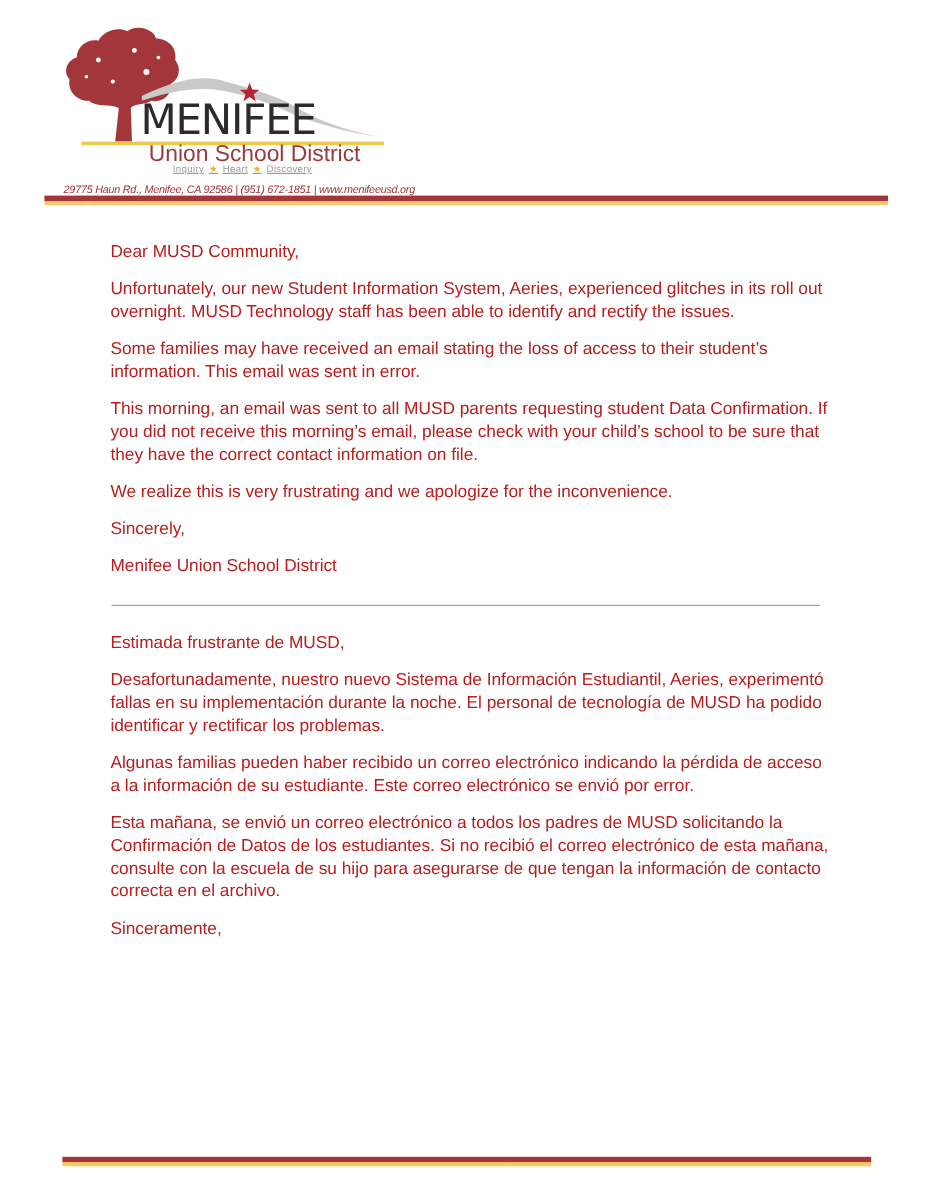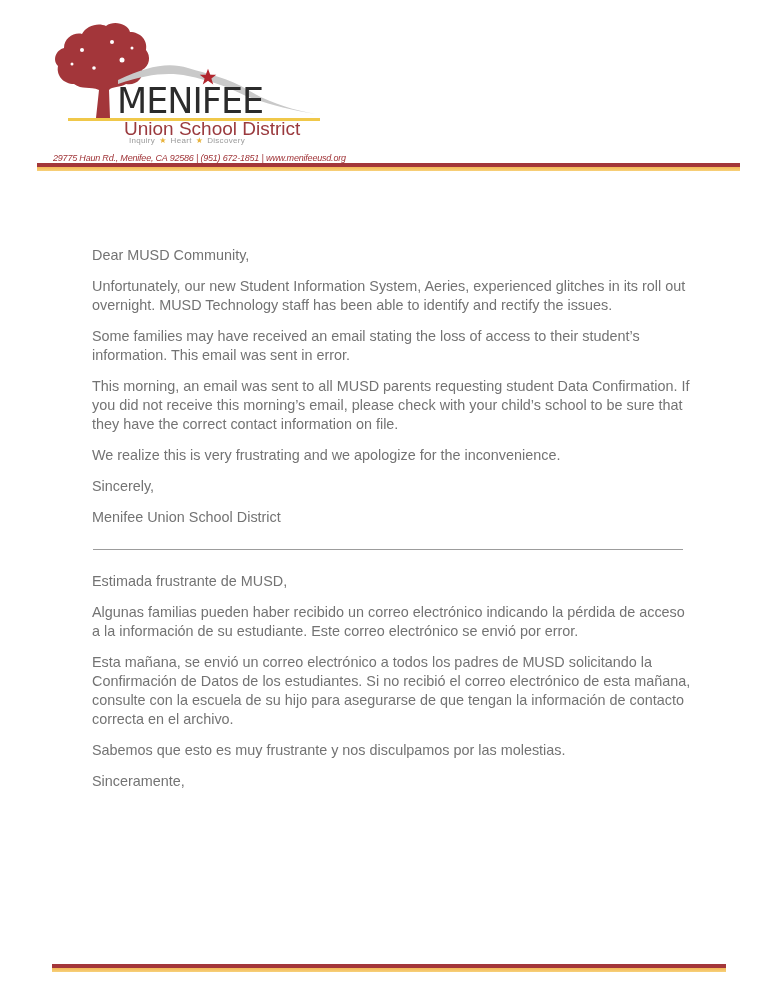--- a/index.html
+++ b/index.html
@@ -6,29 +6,29 @@
   body { width:777px; height:1000px; position:relative; overflow:hidden;
          font-family:"Liberation Sans", "DejaVu Sans", sans-serif; color:#262626; }
   .letterhead { position:absolute; left:0; top:0; width:777px; height:180px; }
   .tree { position:absolute; left:52px; top:20px; }
   .hill { position:absolute; left:118px; top:58px; }
   .star { position:absolute; left:199px; top:68px; width:18px; height:18px; }
   .brand { position:absolute; left:117px; top:83px; font-family:"DejaVu Sans", sans-serif;
            font-size:35px; letter-spacing:-1px; color:#2b2b2b; font-weight:normal; line-height:36px; }
   .gold-rule { position:absolute; left:68px; top:118px; width:252px; height:3px; background:#f0c84a; }
   .subbrand { position:absolute; left:124px; top:121px; font-size:19px; color:#9a3a3e; line-height:16px; }
-  .tagline { position:absolute; left:129px; top:136px; font-size:8px; color:#9a9a9a; line-height:9px; letter-spacing:0.3px; }
+  .tagline { position:absolute; left:144px; top:136px; font-size:8px; color:#9a9a9a; line-height:9px; letter-spacing:0.3px;text-decoration:underline; }
   .tagline .dot { color:#e8b23a; margin:0 4px; }
   .address { position:absolute; left:53px; top:153px; font-size:9px; color:#a03438; line-height:10px; letter-spacing:-0.2px;font-style:italic; }
   .bar { position:absolute; height:8px;
          background:linear-gradient(to bottom,#a3363a 0%,#a3363a 55%,#f3b95a 55%,#f7d17a 100%); }
   .bar.top { left:37px; top:163px; width:703px; }
   .bar.bottom { left:52px; top:964px; width:674px; }
   .body { position:absolute; left:92px; top:201px; width:600px;
-          font-size:14.4px; line-height:19px; color:#737373;margin-top:45px; }
+          font-size:14.4px; line-height:19px; color:#b91c1c; }
   .body p { margin:0 0 12px 0; }
   .divider { height:0; border-top:1.5px solid #9c9c9c; width:590px; margin:22px 0 22px 1px; }
 </style>
 </head>
 <body>
 
 <div class="letterhead">
   <svg class="tree" width="100" height="100" viewBox="0 0 100 100">
     <path fill="#a3363a" d="M44 98 L47 70 C38 66 30 70 22 64 C12 64 4 56 6 46 C0 40 4 30 12 28 C12 18 22 12 30 14 C34 6 46 2 54 6 C62 0 76 4 78 12 C88 12 96 20 94 30 C99 36 98 46 90 50 C92 58 84 66 74 64 C68 68 60 66 57 70 L58 98 Z"></path>
     <circle cx="30" cy="30" r="2" fill="#fff"></circle>
@@ -60,20 +60,20 @@
     <p>Unfortunately, our new Student Information System, Aeries, experienced glitches in its roll out overnight. MUSD Technology staff has been able to identify and rectify the issues.</p>
     <p>Some families may have received an email stating the loss of access to their student’s information. This email was sent in error.</p>
     <p>This morning, an email was sent to all MUSD parents requesting student Data Confirmation. If you did not receive this morning’s email, please check with your child’s school to be sure that they have the correct contact information on file.</p>
     <p>We realize this is very frustrating and we apologize for the inconvenience.</p>
     <p>Sincerely,</p>
     <p>Menifee Union School District</p>
   </section>
   <div class="divider"></div>
   <section>
     <p>Estimada frustrante de MUSD,</p>
+    <p>Desafortunadamente, nuestro nuevo Sistema de Información Estudiantil, Aeries, experimentó fallas en su implementación durante la noche. El personal de tecnología de MUSD ha podido identificar y rectificar los problemas.</p>
     <p>Algunas familias pueden haber recibido un correo electrónico indicando la pérdida de acceso a la información de su estudiante. Este correo electrónico se envió por error.</p>
     <p>Esta mañana, se envió un correo electrónico a todos los padres de MUSD solicitando la Confirmación de Datos de los estudiantes. Si no recibió el correo electrónico de esta mañana, consulte con la escuela de su hijo para asegurarse de que tengan la información de contacto correcta en el archivo.</p>
-    <p>Sabemos que esto es muy frustrante y nos disculpamos por las molestias.</p>
     <p>Sinceramente,</p>
   </section>
 </div>
 
 <div class="bar bottom"></div>
 
 </body></html>

